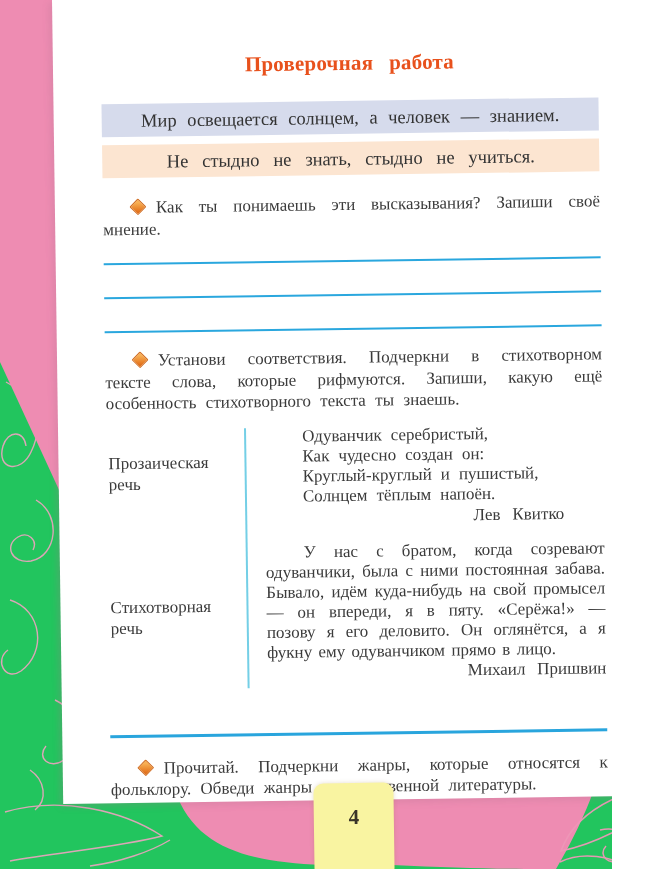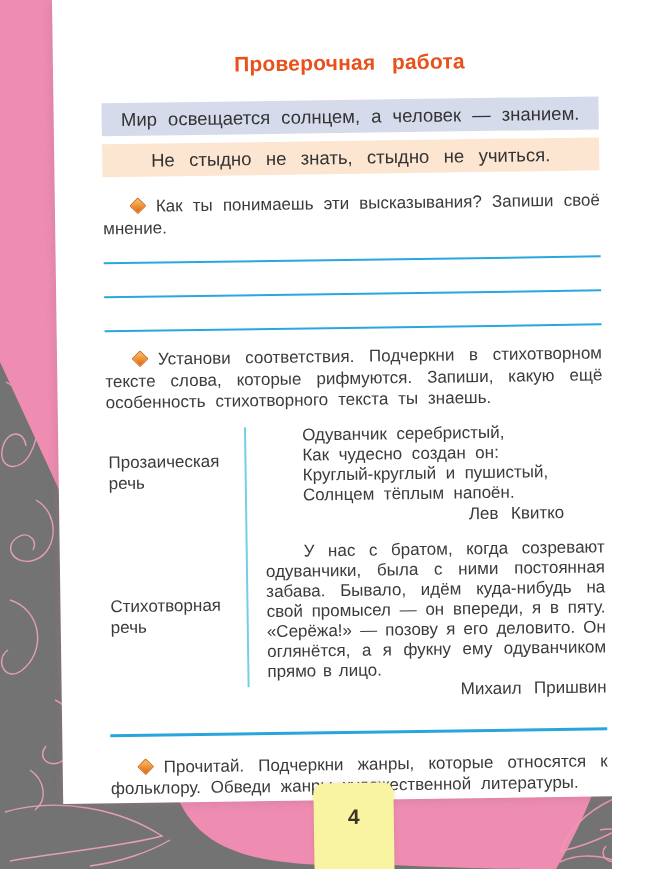--- a/index.html
+++ b/index.html
@@ -1,19 +1,19 @@
 <!DOCTYPE html>
 <html><head>
 <meta charset="utf-8">
 <style>
   html,body{margin:0;padding:0;}
   .canvas{
     position:relative;width:612px;height:869px;overflow:hidden;
-    background:#737373;
-    font-family:Liberation Sans, sans-serif;
+    background:#22c55e;
+    font-family:Liberation Serif, serif;
     color:#3b3b3b;
   }
   .bg-decor{position:absolute;left:0;top:0;width:650px;height:869px;}
   
   .page{
     position:absolute;left:52px;top:0;width:612px;height:804px;
     background:#ffffff;
     transform:rotate(-0.8deg);transform-origin:0 0;
     box-shadow:-3px 3px 6px rgba(170,110,140,.25);
     padding:0 67px 0 48px;box-sizing:border-box;

